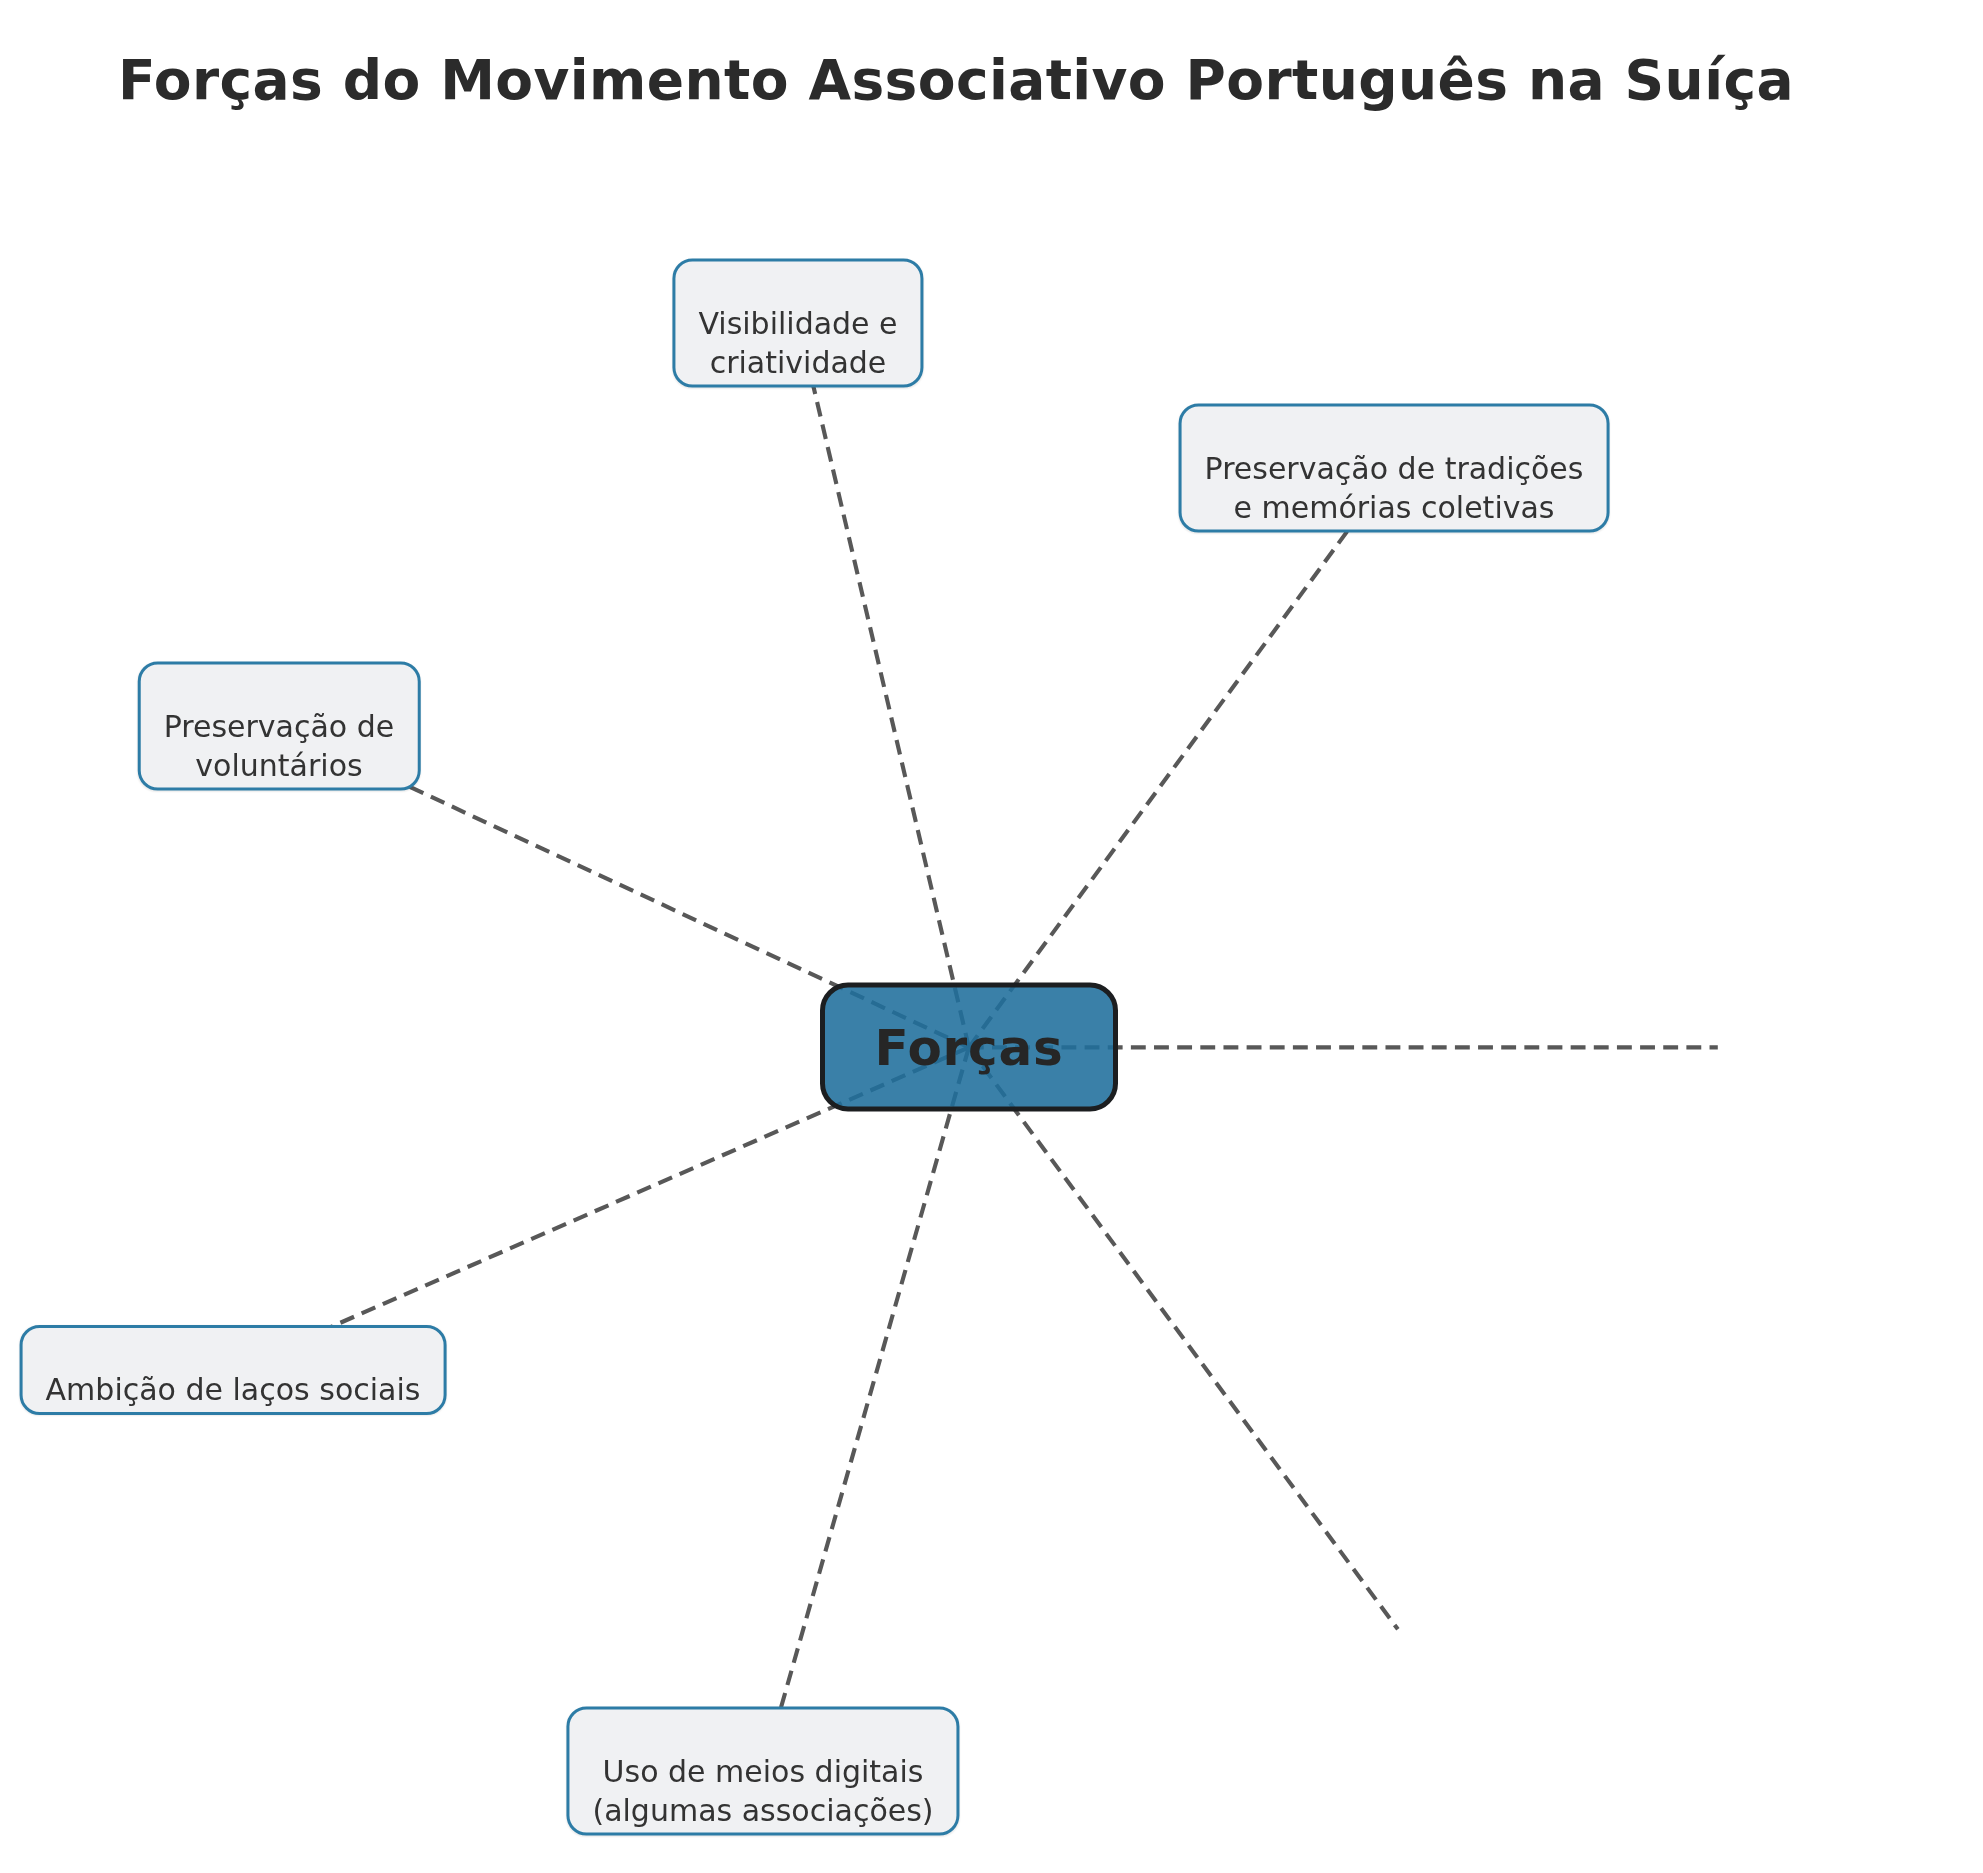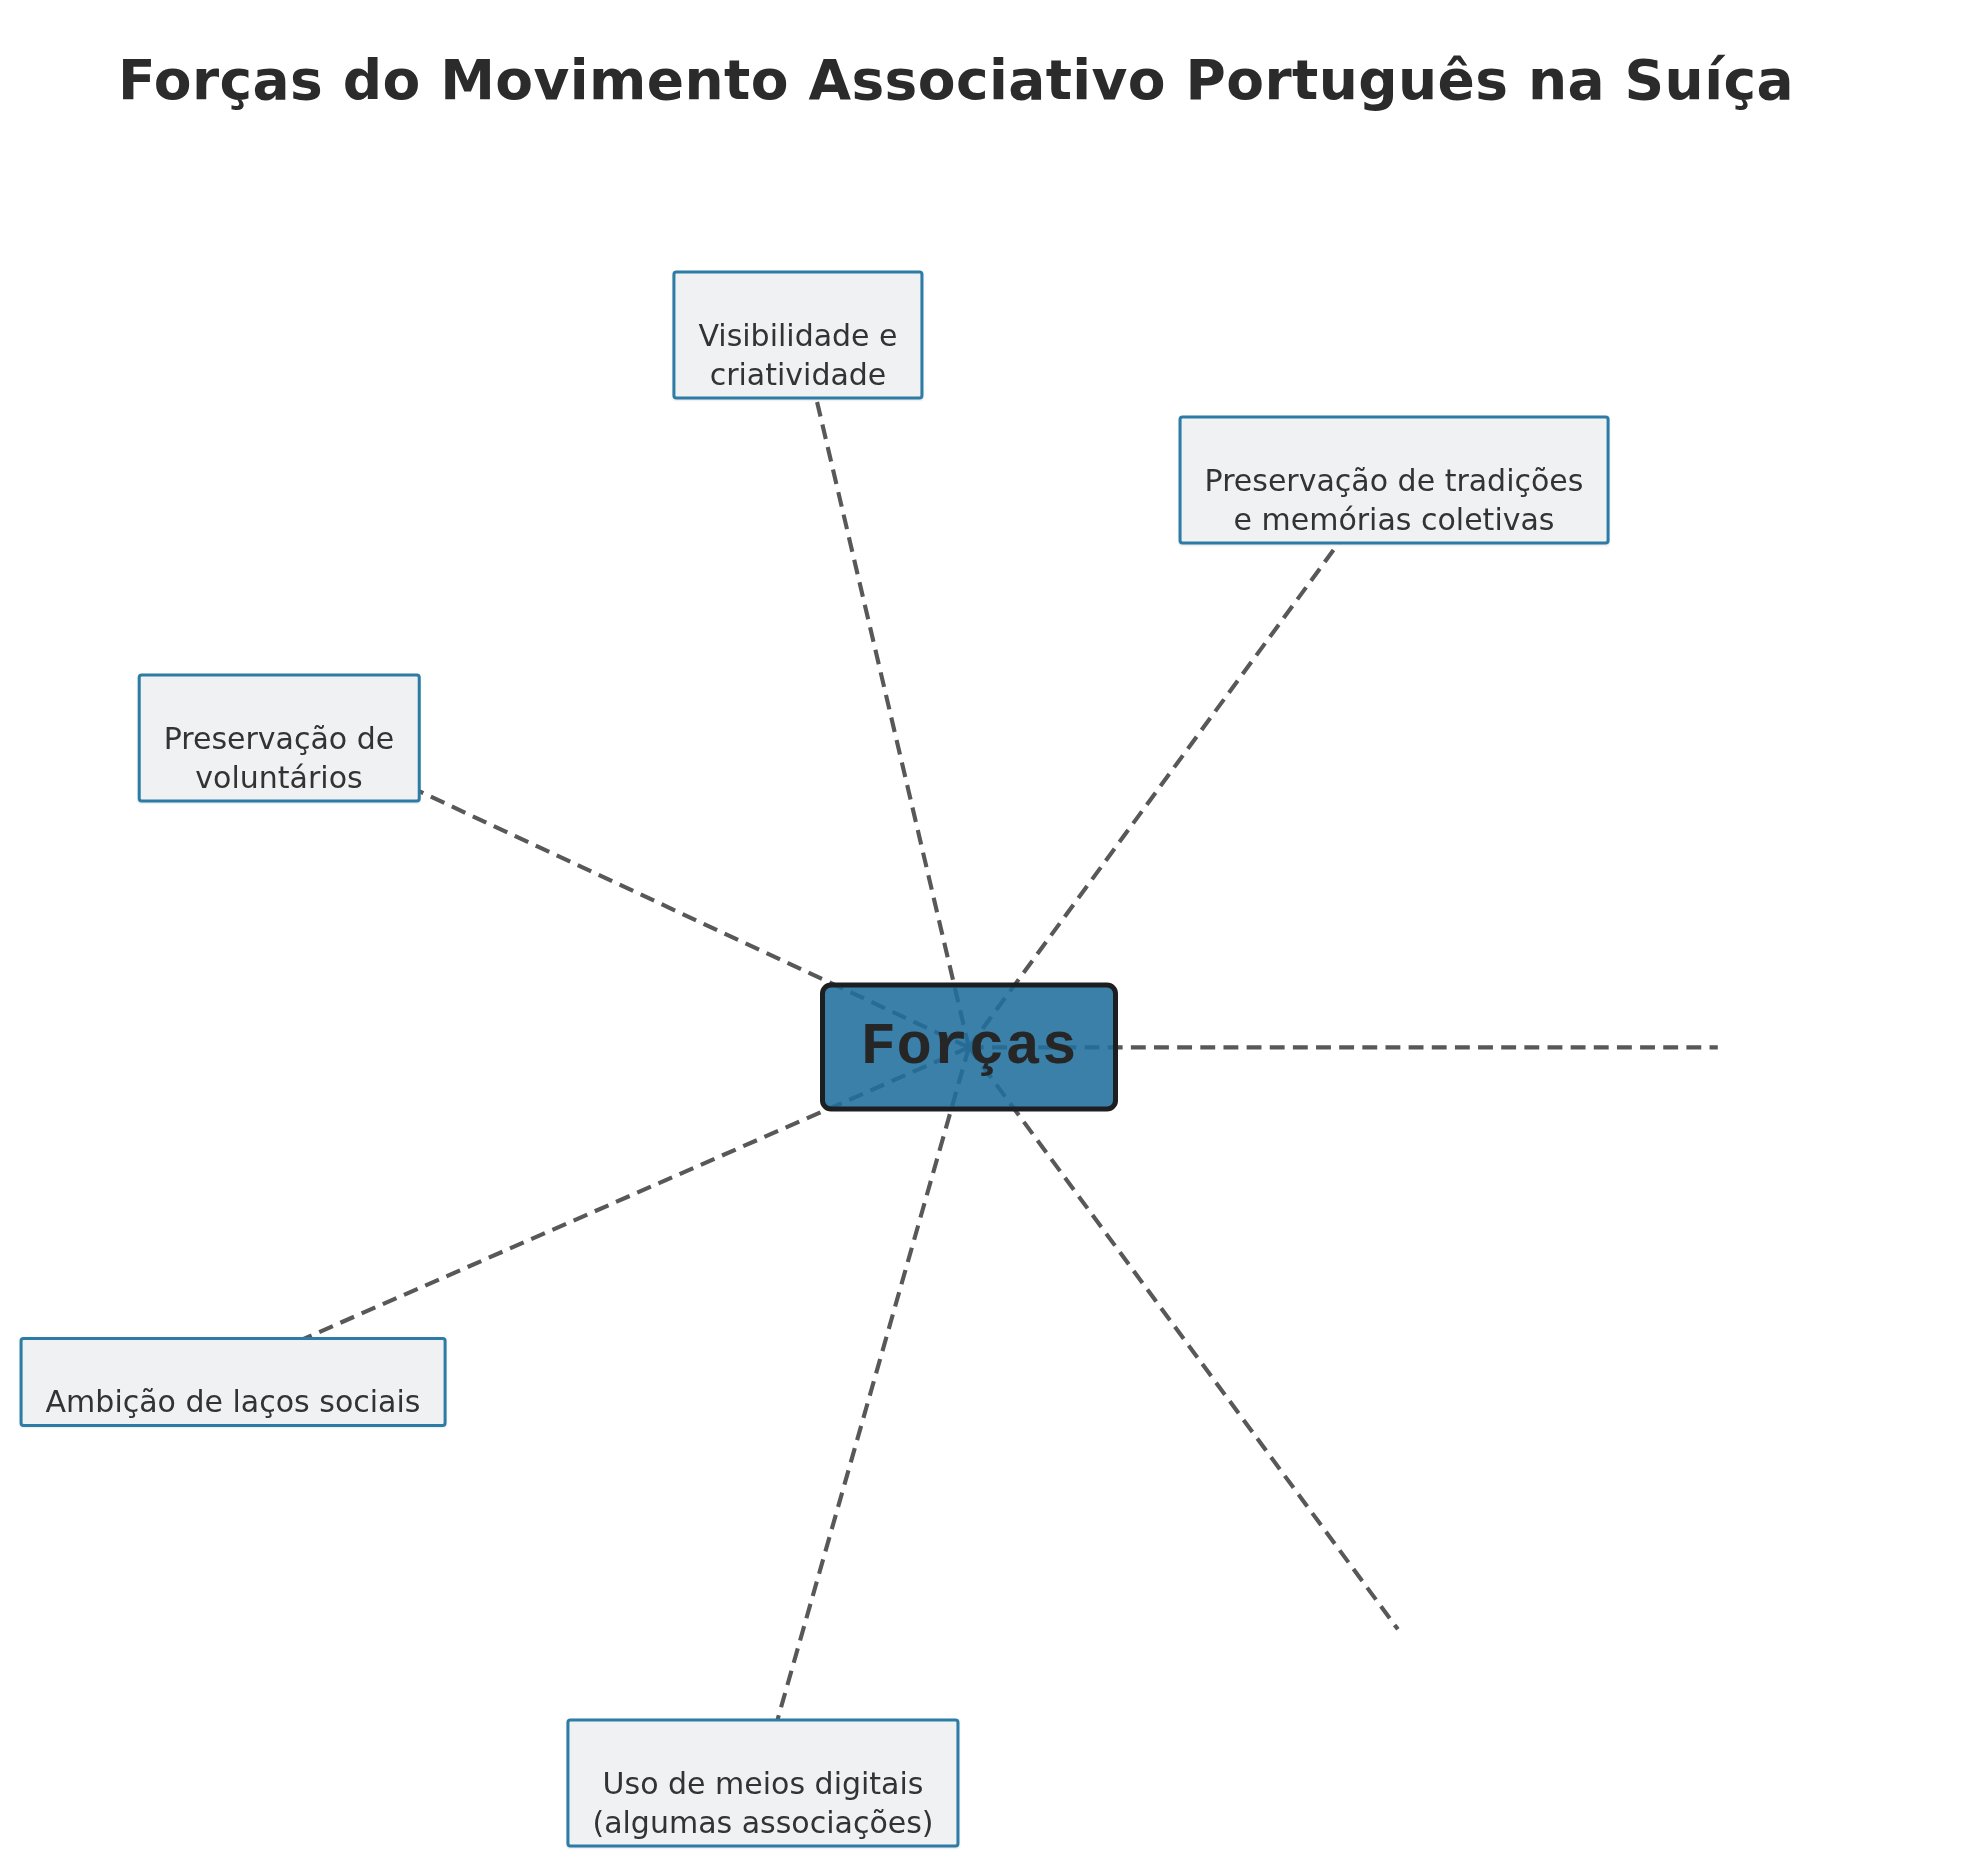--- a/index.html
+++ b/index.html
@@ -47,43 +47,41 @@
     stroke-dasharray: 18 10;
   }
   .node {
     position: absolute;
     transform: translate(-50%, -50%);
     text-align: center;
   }
   .sat {
     background: var(--node-fill);
     border: 3.3px solid var(--node-border);
-    border-radius: 4px;
+    border-radius: 20px;
     padding: 3px 23px;
     font-size: 30px;
     line-height: 1.3;
     color: var(--node-text);
     white-space: pre-line;
     box-shadow: 0 0.8px 1.7px rgba(0,0,0,0.08);
-    margin-top: 12px;
   }
   .center-node {
     width: 298px;
     height: 129px;
     background: var(--center-fill);
     border: 5px solid var(--center-border);
-    border-radius: 11px;
+    border-radius: 28px;
     display: flex;
     align-items: center;
     justify-content: center;
-    font-size: 59px;
+    font-size: 50px;
     font-weight: bold;
     color: var(--center-text);
     letter-spacing: 0.8px;
-    font-family: Liberation Mono, monospace;
   }
 </style>
 </head>
 <body>
 
 <div class="stage">
 
   <div class="diagram-title">Forças do Movimento Associativo Português na Suíça</div>
 
   <svg class="links" viewBox="0 0 2400 2267" aria-hidden="true">

